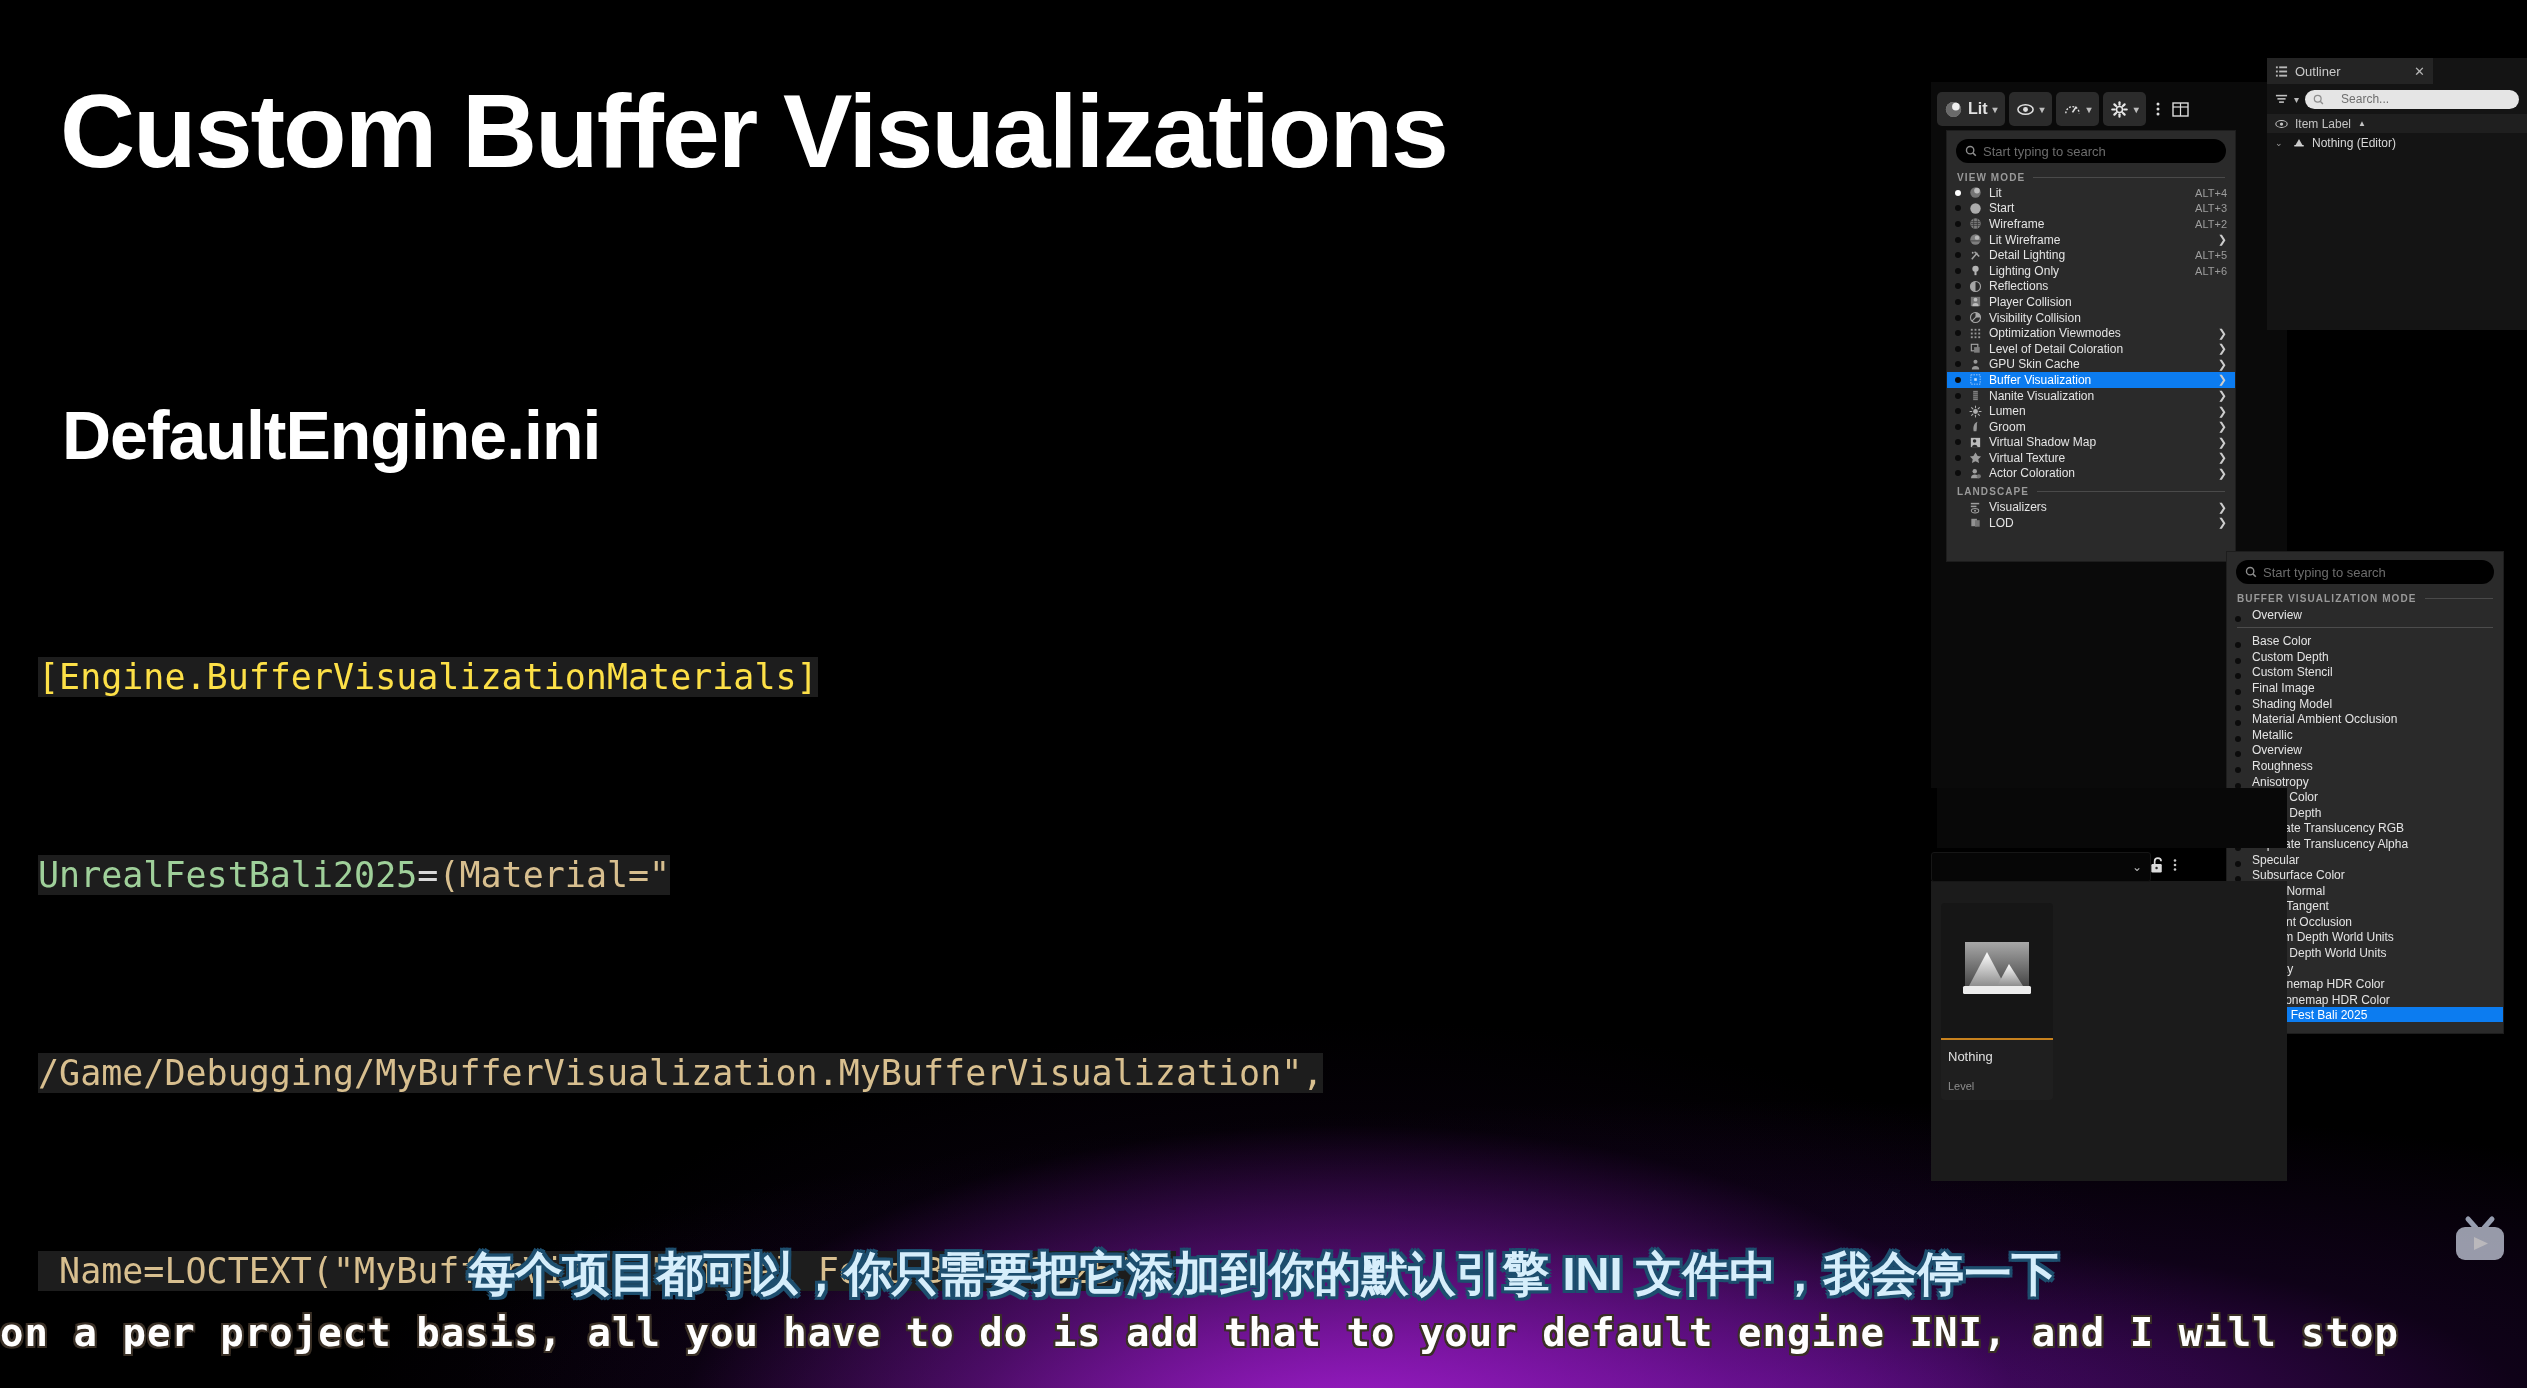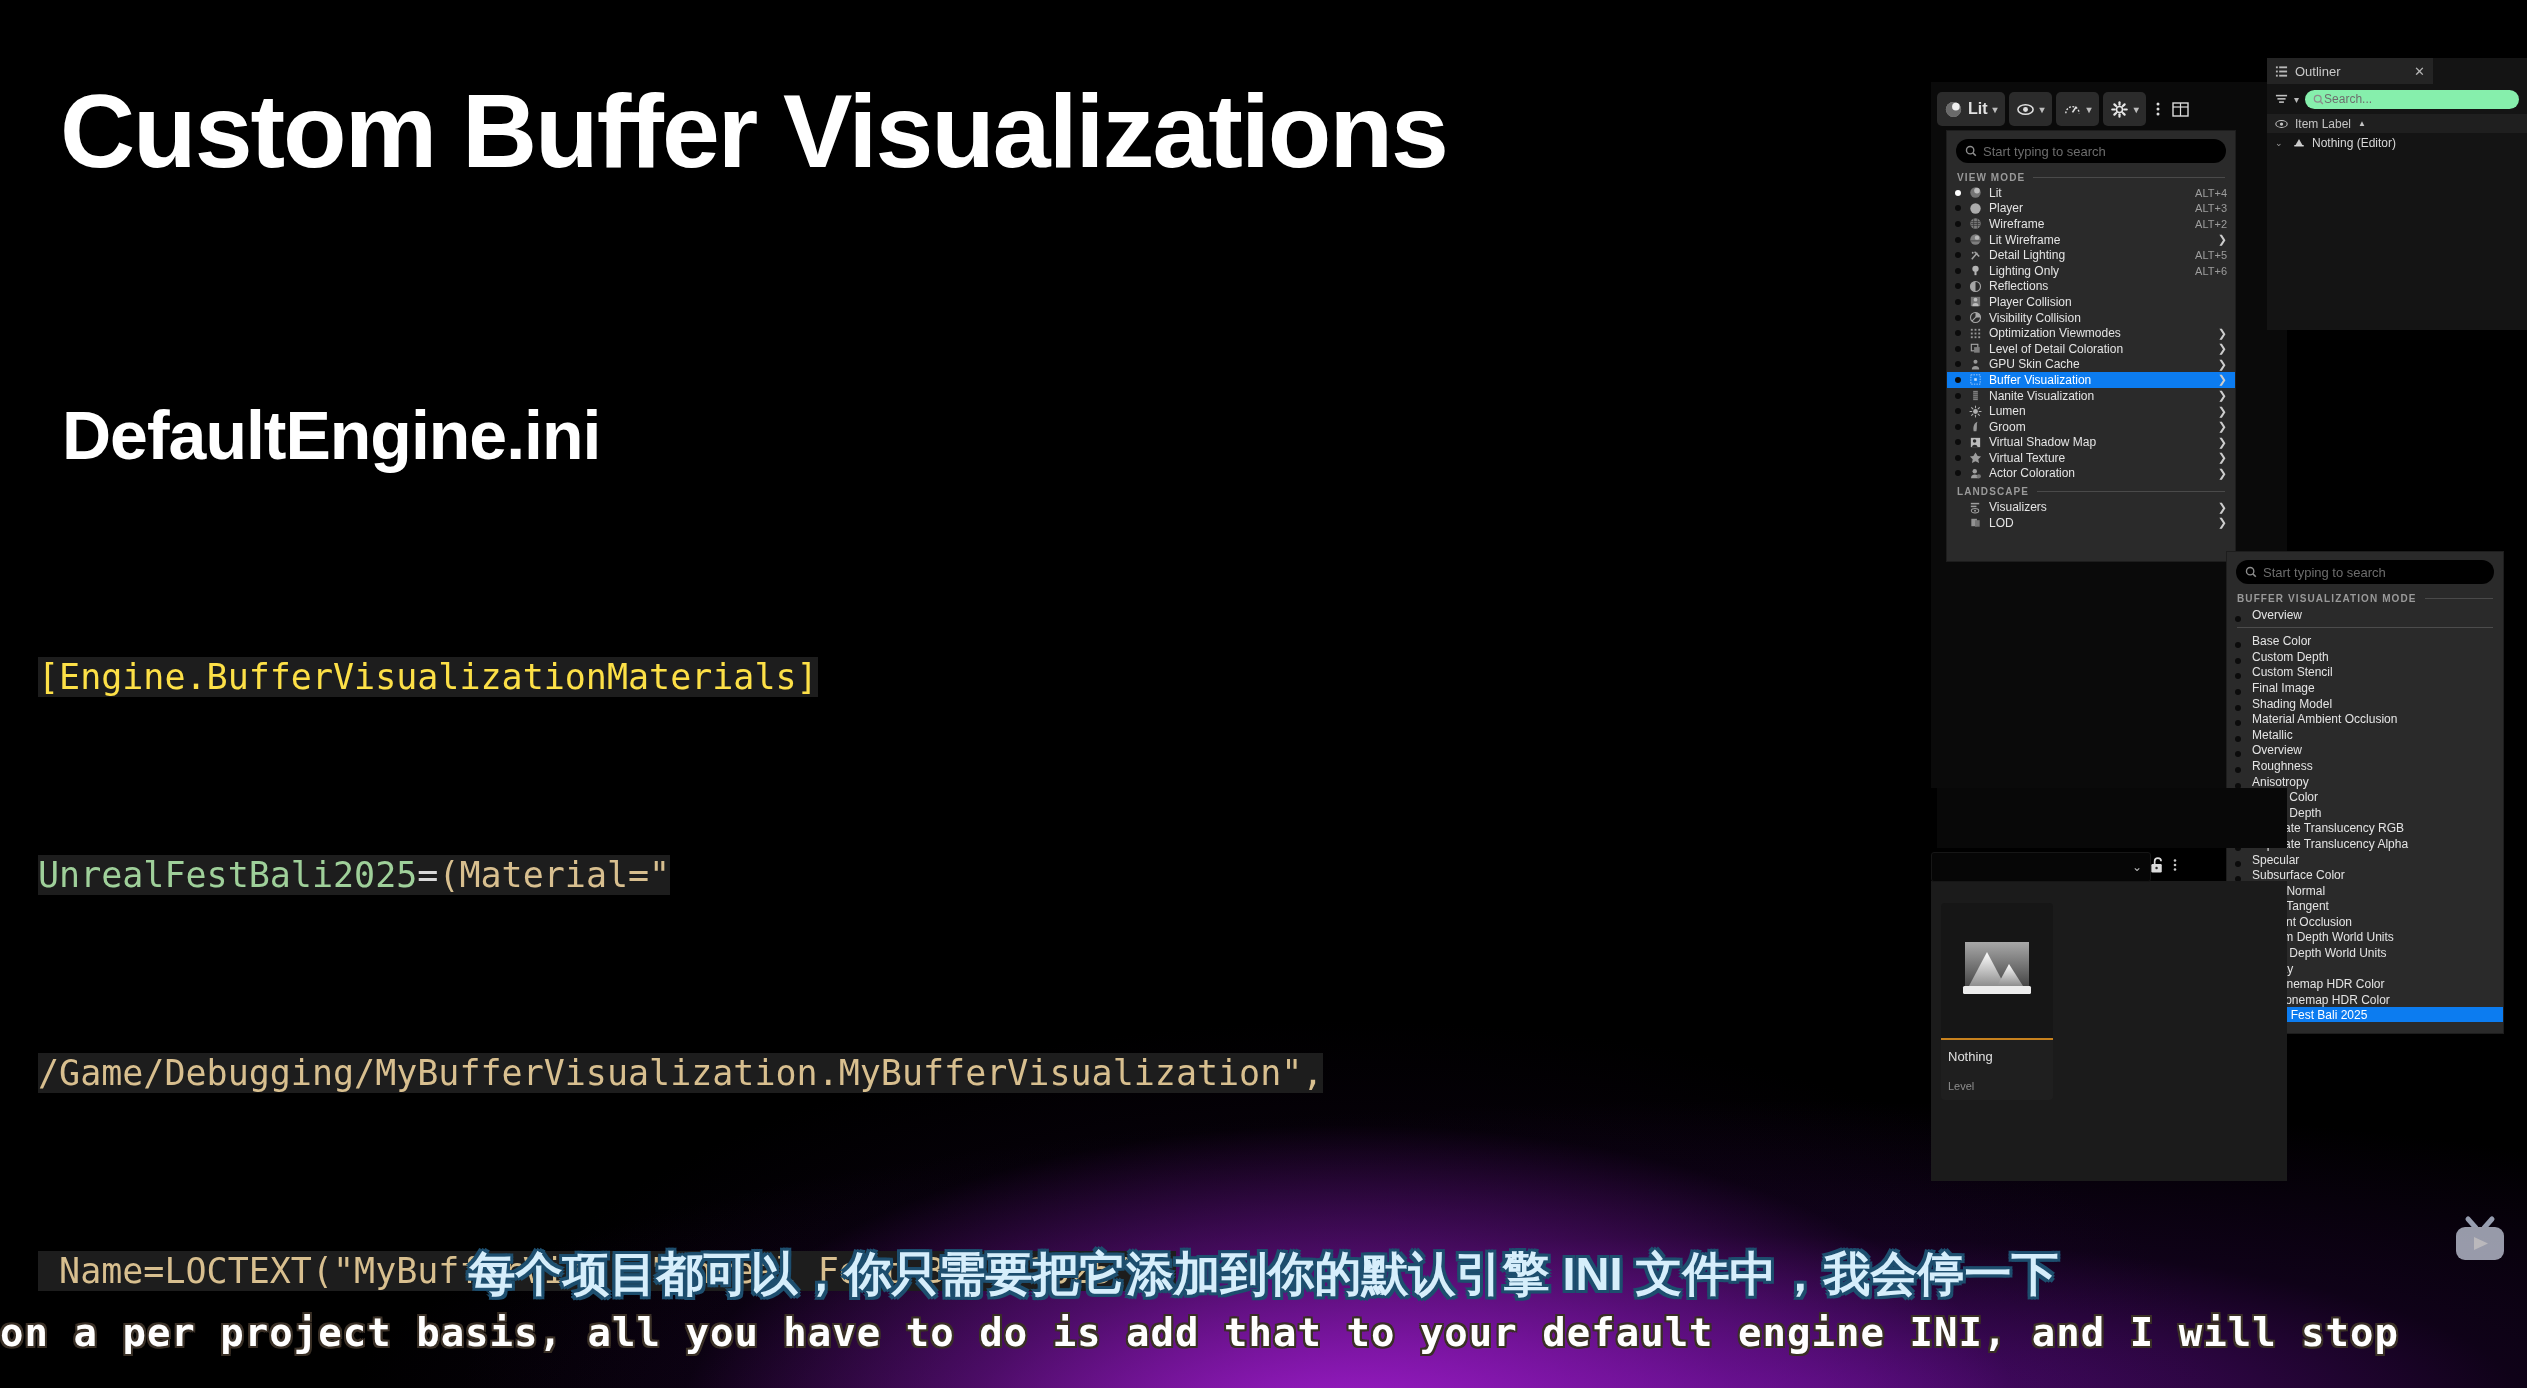--- a/index.html
+++ b/index.html
@@ -103,22 +103,22 @@
   #outliner-tab{
     height:26px;background:#242424;display:flex;align-items:center;gap:7px;
     padding:0 8px;width:150px;
   }
   #outliner-tab .t{color:#c9c9c9;font-size:13px;flex:1;}
   #outliner-tab .x{color:#b6b6b6;font-size:13px;}
   #outliner-search-row{
     height:30px;display:flex;align-items:center;gap:6px;padding:0 8px;
   }
   #outliner-search{
-    flex:1;height:19px;background:#86efac;border-radius:10px;
-    display:flex;align-items:center;gap:0;padding:0 8px;
+    flex:1;height:19px;background:#e5e5e5;border-radius:10px;
+    display:flex;align-items:center;gap:17px;padding:0 8px;
   }
   #outliner-search .ph{color:#6e6e6e;font-size:12px;}
   #outliner-header{
     height:19px;background:#1f1f1f;display:flex;align-items:center;gap:7px;padding:0 8px;
     color:#c4c4c4;font-size:12px;
   }
   #outliner-row{
     height:19px;display:flex;align-items:center;gap:7px;padding:0 8px;
     color:#d8d8d8;font-size:12px;
   }
@@ -254,21 +254,21 @@
             <circle cx="8.6" cy="5" r="3" fill="#ededed"></circle>
           </svg>
           <span class="mlabel">Lit</span>
           <span class="mkey">ALT+4</span>
         </div>
         <div class="mi">
           <span class="radio"></span>
           <svg viewBox="0 0 14 14" class="micon">
             <circle cx="7" cy="7" r="5.6" fill="#d6d6d6"></circle>
           </svg>
-          <span class="mlabel">Player</span>
+          <span class="mlabel">Start</span>
           <span class="mkey">ALT+3</span>
         </div>
         <div class="mi">
           <span class="radio"></span>
           <svg viewBox="0 0 14 14" class="micon">
             <circle cx="7" cy="7" r="5.6" fill="#9a9a9a"></circle>
             <g stroke="#3a3a3a" stroke-width=".8">
               <line x1="2" y1="5" x2="12" y2="5"></line>
               <line x1="2" y1="7" x2="12" y2="7"></line>
               <line x1="2" y1="9" x2="12" y2="9"></line>

